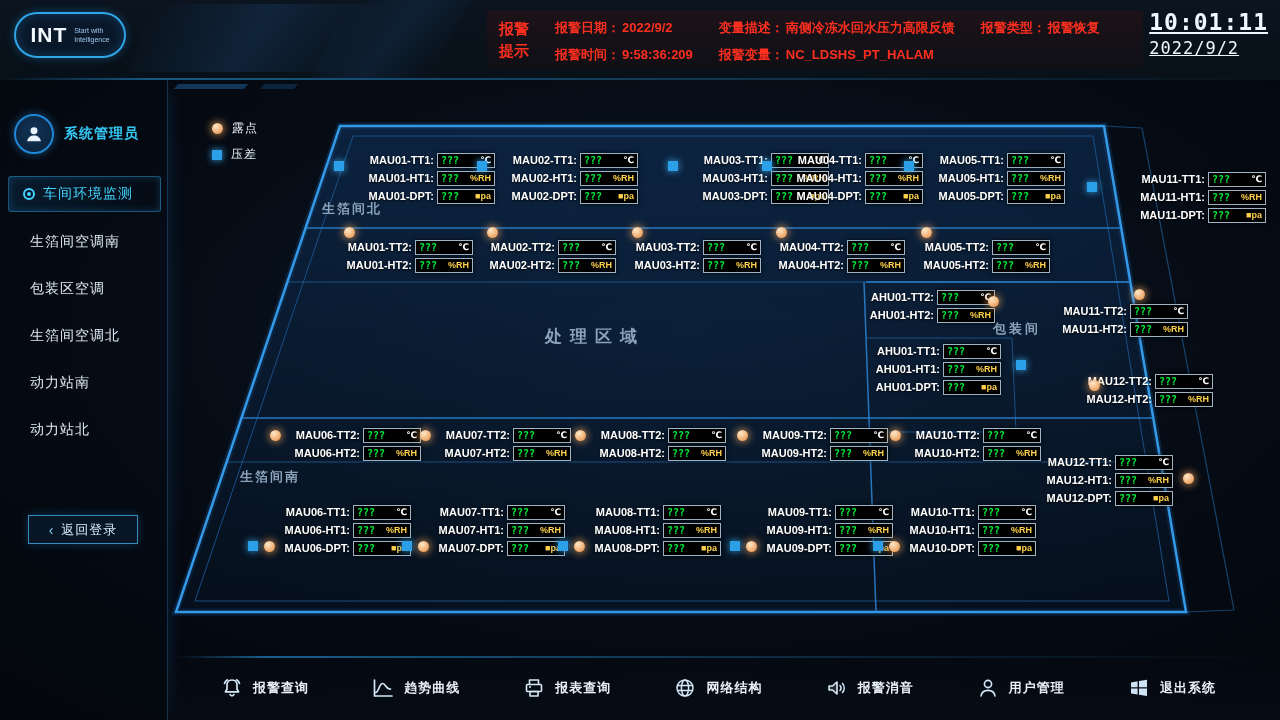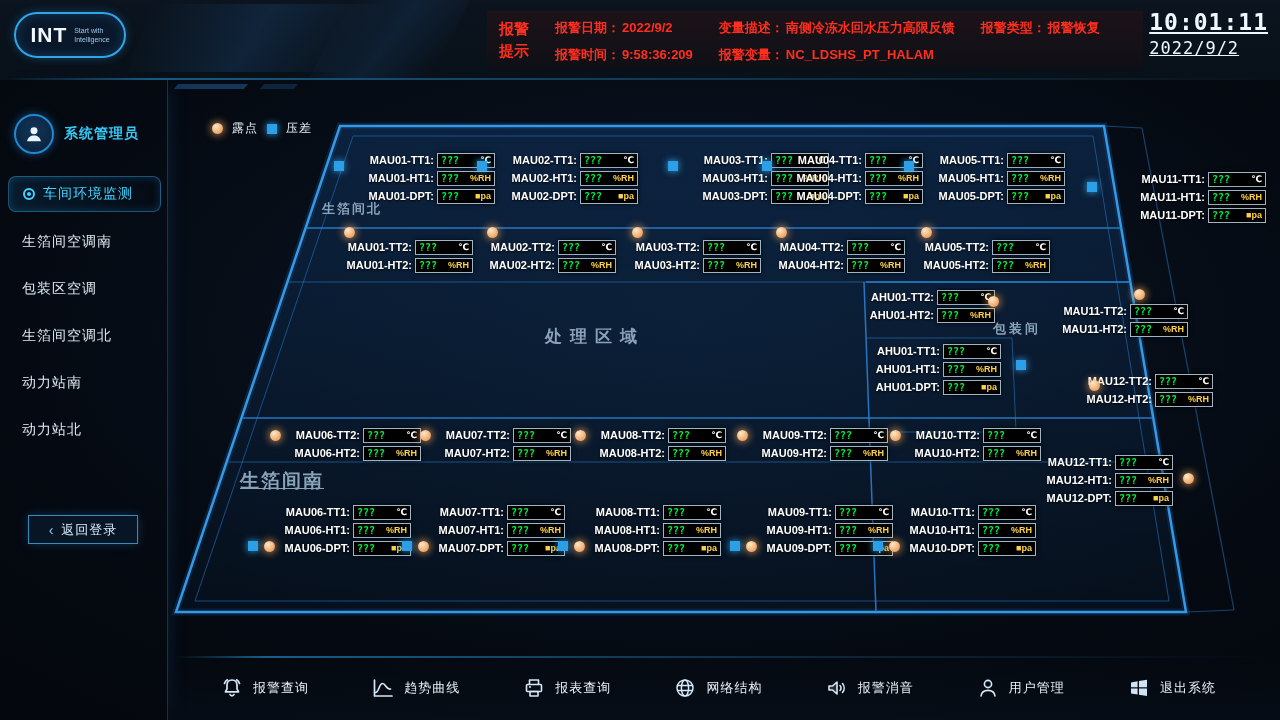--- a/index.html
+++ b/index.html
@@ -38,24 +38,24 @@
 
   
   aside{position:absolute;left:0;top:80px;width:168px;height:640px;box-sizing:border-box;
         border-right:1px solid rgba(45,130,200,.35);box-shadow:8px 0 18px -10px rgba(30,120,200,.25);}
   .avatar-row{display:flex;align-items:center;padding:34px 0 0 14px;}
   .avatar{width:40px;height:40px;border-radius:50%;border:2px solid #1f89d8;box-sizing:border-box;
         background:radial-gradient(circle at 50% 40%, #123457, #0a2038);display:flex;align-items:center;justify-content:center;
         box-shadow:0 0 10px rgba(40,150,230,.45);}
   .username{margin-left:10px;color:#35c8f5;font-size:14px;font-weight:bold;letter-spacing:1px;}
   #menu{margin-top:22px;}
-  .menu-item{height:47px;display:flex;align-items:center;padding-left:22px;font-size:14px;color:#dde9f3;
+  .menu-item{height:47px;display:flex;align-items:center;padding-left:30px;font-size:14px;color:#dde9f3;
         letter-spacing:1px;cursor:pointer;box-sizing:border-box;}
   .menu-item.active{height:36px;margin:5px 6px 6px 8px;padding-left:14px;color:#41d3ff;
-        border:1px solid rgba(62,190,255,.4);border-radius:8px;
+        border:1px solid rgba(62,190,255,.4);border-radius:3px;
         background:linear-gradient(90deg,rgba(30,140,220,.14),rgba(30,140,220,0));
         box-shadow:inset 0 0 8px rgba(40,160,240,.25);}
   .mi-icon{width:12px;height:12px;border:2px solid #41d3ff;border-radius:50%;margin-right:8px;position:relative;box-sizing:border-box;flex:none;}
   .mi-icon::after{content:"";position:absolute;left:2px;top:2px;width:4px;height:4px;border-radius:50%;background:#41d3ff;}
   .back-btn{margin:62px 0 0 28px;width:108px;height:27px;display:flex;align-items:center;justify-content:center;gap:7px;
         color:#d6ecfb;font-size:13px;letter-spacing:1px;border:1px solid rgba(70,180,240,.75);
         background:rgba(16,62,110,.22);box-shadow:0 0 9px rgba(40,140,220,.3);cursor:pointer;}
   .back-chev{font-size:14px;color:#8fd2f8;}
 
   
@@ -68,32 +68,32 @@
   .slabel{width:72px;text-align:right;margin-right:3px;color:#fff;font-size:11px;font-weight:bold;
         text-shadow:0 1px 2px rgba(0,0,0,.9);white-space:nowrap;flex:none;}
   .sbox{width:58px;height:15px;box-sizing:border-box;background:#000;border:1px solid #9fb4c4;display:flex;
         align-items:center;justify-content:space-between;padding:0 3px;box-shadow:0 0 4px rgba(0,0,0,.8);flex:none;}
   .sval{color:#00ef3c;font-family:"DejaVu Sans Mono","Liberation Mono",monospace;font-size:10px;font-weight:bold;font-style:normal;}
   .sunit{color:#ffd24a;font-size:9px;font-weight:bold;font-style:normal;}
   .mk{position:absolute;display:block;}
   .mk.dot{width:11px;height:11px;border-radius:50%;background:radial-gradient(circle at 35% 30%, #ffe8c8, #eda05f 75%);
         box-shadow:0 0 7px 2px rgba(250,170,90,.55);}
   .mk.square{width:10px;height:10px;background:#2b9fe8;box-shadow:0 0 6px 1px rgba(60,170,240,.65);}
-  .legend{position:absolute;left:212px;top:120px;display:flex;flex-direction:row;gap:9px;z-index:4;}
+  .legend{position:absolute;left:212px;top:120px;display:flex;flex-direction:column;gap:9px;z-index:4;}
   .legend-row{display:flex;align-items:center;gap:9px;}
   .legend .mk{position:static;}
   .legend-label{color:#e3edf5;font-size:12px;letter-spacing:1px;}
 
   
   footer{position:absolute;left:168px;right:0;bottom:0;height:64px;display:flex;align-items:center;z-index:5;
         background:linear-gradient(180deg,rgba(8,16,26,0),rgba(8,16,26,.55));}
   footer::before{content:"";position:absolute;left:8px;right:0;top:0;height:2px;
         background:linear-gradient(90deg,rgba(41,162,236,0),rgba(41,162,236,.55) 8%,rgba(41,162,236,.18) 60%,rgba(41,162,236,0));}
   .tb-wrap{display:flex;width:100%;justify-content:space-between;padding:0 64px 0 52px;box-sizing:border-box;}
-  .tb-item{display:flex;align-items:center;gap:9px;cursor:pointer;}
+  .tb-item{display:flex;align-items:center;gap:9px;cursor:pointer;font-weight:bold;}
   .tb-icon{display:flex;}
   .tb-label{color:#e9f1f9;font-size:13px;letter-spacing:1px;}
 </style>
 </head>
 <body>
 
 <div class="stage">
 
   <svg id="floorplan" viewBox="0 0 1280 720">
     <defs>
@@ -207,21 +207,21 @@
     <div class="legend-row">
       <span class="mk square"></span>
       <span class="legend-label">压差</span>
     </div>
   </div>
 
   <div id="area-labels">
       <div class="area-label" style="left: 322px; top: 200px; font-size: 13px; letter-spacing: 2px;">生箔间北</div>
       <div class="area-label" style="left: 545px; top: 325px; font-size: 17px; letter-spacing: 8px;">处理区域</div>
       <div class="area-label" style="left: 993px; top: 320px; font-size: 13px; letter-spacing: 3px;">包装间</div>
-      <div class="area-label" style="left: 240px; top: 468px; font-size: 19px; letter-spacing: 2px; text-decoration: underline;">生箔间南</div>
+      <div class="area-label" style="left: 240px; top: 468px; font-size: 13px; letter-spacing: 2px;">生箔间南</div>
     </div>
   <div id="sensor-layer">
       <div class="sensor-group" style="left: 362px; top: 151px;">
         <div class="srow">
           <span class="slabel">MAU01-TT1:</span>
           <span class="sbox">
             <i class="sval">???</i>
             <i class="sunit" style="color: rgb(255, 255, 255);">℃</i>
           </span>
         </div>

